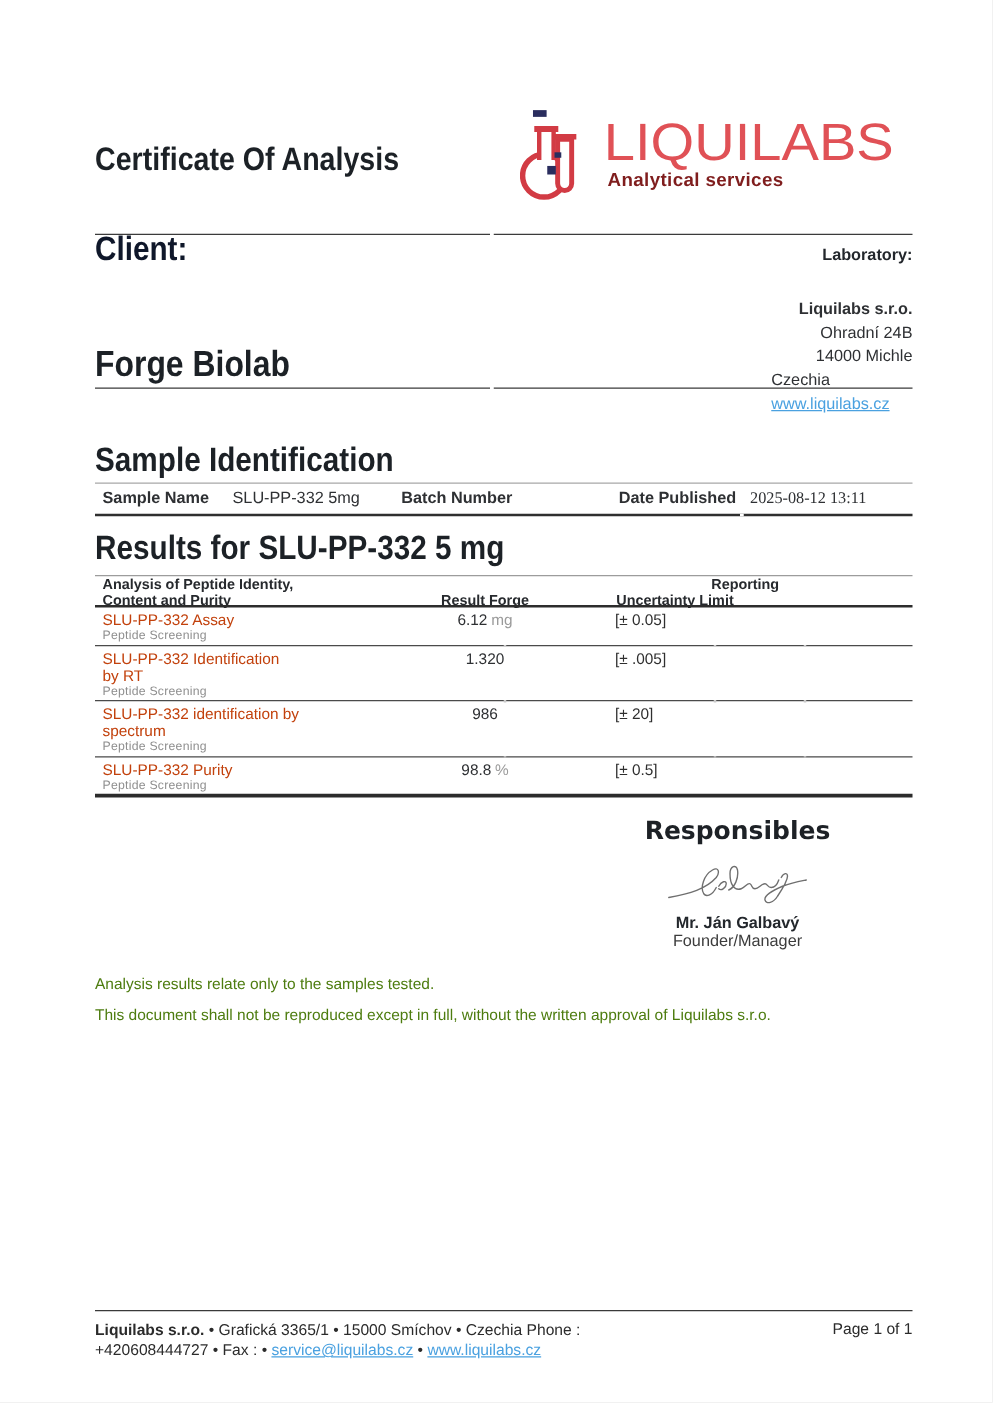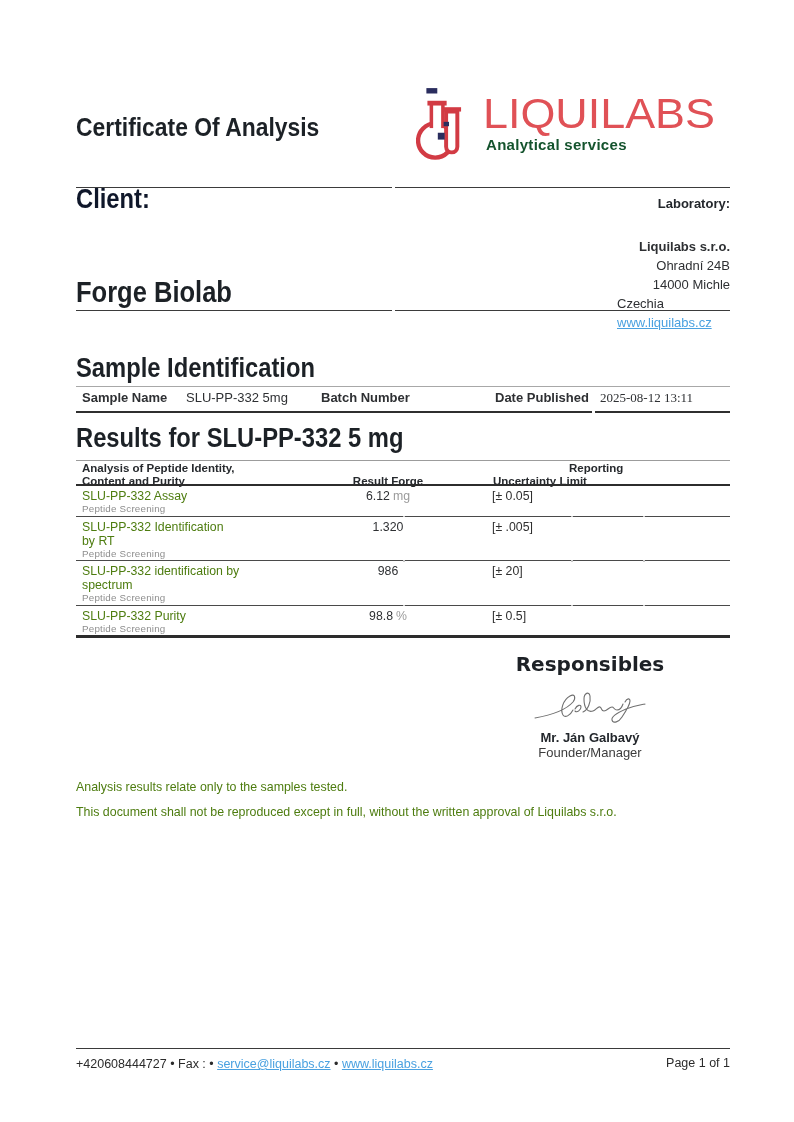--- a/index.html
+++ b/index.html
@@ -16,21 +16,21 @@
 
   
   .doc-title { left:76px; top:112px; font-size:26px; font-weight:bold; color:#1c2126; }
   .client-label { left:76px; top:184px; font-size:27px; font-weight:bold; color:#0f172a; }
   .client-name  { left:76px; top:232px; font-size:29px; font-weight:bold; color:#1c2126;margin-top:44px; }
   .section-h { font-size:27px; font-weight:bold; color:#1c2126; }
 
   
   .logo-icon { left:416px; top:86px; }
   .logo-word { left:481px; top:90px; }
-  .logo-tag  { left:486px; top:136px; font-size:15px; font-weight:bold; letter-spacing:0.3px; color:#14532d; line-height:18px; }
+  .logo-tag  { left:486px; top:136px; font-size:15px; font-weight:bold; letter-spacing:0.3px; color:#7f1d1d; line-height:18px; }
 
   
   .rule { left:76px; width:654px; height:0; border-top:1.6px solid #3b3b3b; }
   .rule .gap { position:absolute; left:316px; top:-2px; width:3px; height:3px; background:#fff; }
 
   
   .lab-label { left:607px; top:196px; width:123px; text-align:right; font-size:13px; font-weight:bold; color:#23272c; }
   .lab-lines { left:617px; top:237px; width:113px; font-size:13px; line-height:19px; color:#2e3033; }
   .lab-lines .r { text-align:right; }
   .lab-lines .l { text-align:left; }
@@ -48,21 +48,21 @@
   .r-head { left:76px; top:461.5px; width:654px; height:22.2px; font-size:11.5px; font-weight:bold; color:#26292d; }
   .r-head span { position:absolute; white-space:nowrap; }
   .r-headline { left:76px; top:483.7px; width:654px; height:2.4px; background:#2c2c2c; }
   .r-body { left:76px; top:486.2px; width:654px; }
   .rrow { display:flex; align-items:flex-start; padding-top:3px; border-bottom:1.6px solid #4a4a4a; position:relative; }
   .rrow.last { border-bottom:3px solid #2c2c2c; }
   .rrow::after { content:""; position:absolute; bottom:-1.6px; left:327px; width:1.6px; height:1.6px;
                  background:#c9c9c9; box-shadow:168px 0 #c9c9c9, 240px 0 #c9c9c9; }
   .rrow.last::after { display:none; }
   .c-name { width:264px; padding-left:6px; box-sizing:border-box; }
-  .c-name .nm { font-size:12.3px; line-height:14px; color:#4d7c0f; max-width:185px; }
+  .c-name .nm { font-size:12.3px; line-height:14px; color:#c2410c; max-width:185px; }
   .c-name .cat { font-size:9.8px; line-height:10px; color:#8e8e8e; letter-spacing:0.2px; margin-top:1px; margin-bottom:1.5px; }
   .c-result { width:96px; text-align:center; font-size:12.3px; line-height:14px; white-space:nowrap; }
   .c-result .unit { color:#9b9b9b; margin-left:3px;text-align:center; }
   .c-unc { width:133px; padding-left:56px; box-sizing:border-box; font-size:12.3px; line-height:14px; white-space:nowrap; color:#2f2f2f; }
   .c-rep { flex:1; }
 
   
   .resp { left:450px; top:650px; width:280px; height:120px; }
   .resp-h { position:absolute; top:2px; left:0; width:100%; text-align:center;
             font-family:"DejaVu Sans", sans-serif; font-size:20px; font-weight:bold; color:#1d2126; }
@@ -218,17 +218,18 @@
     <div class="resp-role">Founder/Manager</div>
   </div>
 
   <div class="abs disc">
     <div class="p1">Analysis results relate only to the samples tested.</div>
     <div class="p2">This document shall not be reproduced except in full, without the written approval of Liquilabs s.r.o.</div>
   </div>
 
   <div class="abs f-line"></div>
   <div class="abs f-text">
+    <div><span class="b">Liquilabs s.r.o.</span><span> • Grafická 3365/1 • 15000 Smíchov • Czechia Phone :</span></div>
     <div><span>+420608444727 • Fax : • </span><a href="#" class="lnk">service@liquilabs.cz</a><span> • </span><a href="#" class="lnk">www.liquilabs.cz</a></div>
   </div>
   <div class="abs f-page">Page 1 of 1</div>
 
 </div>
 
 </body></html>

